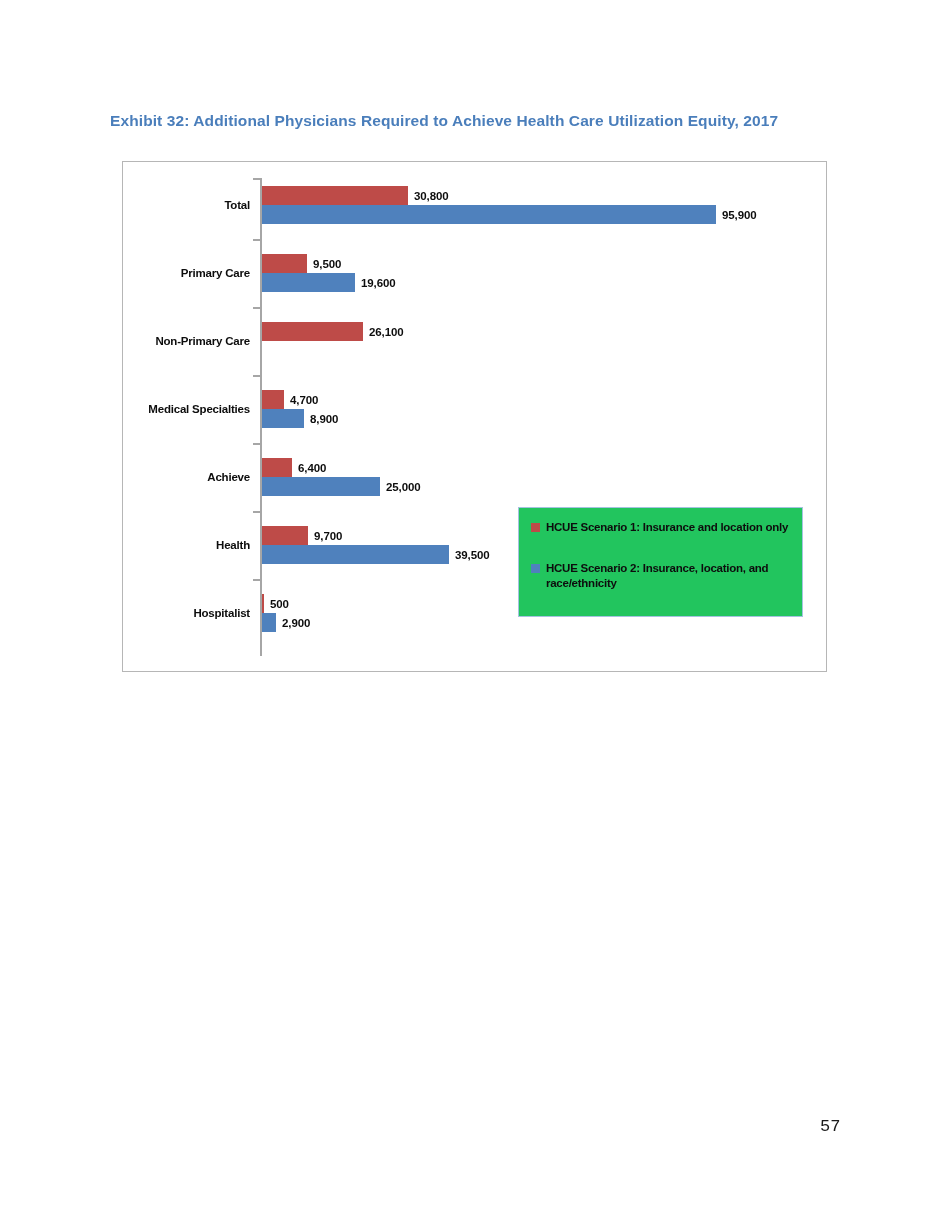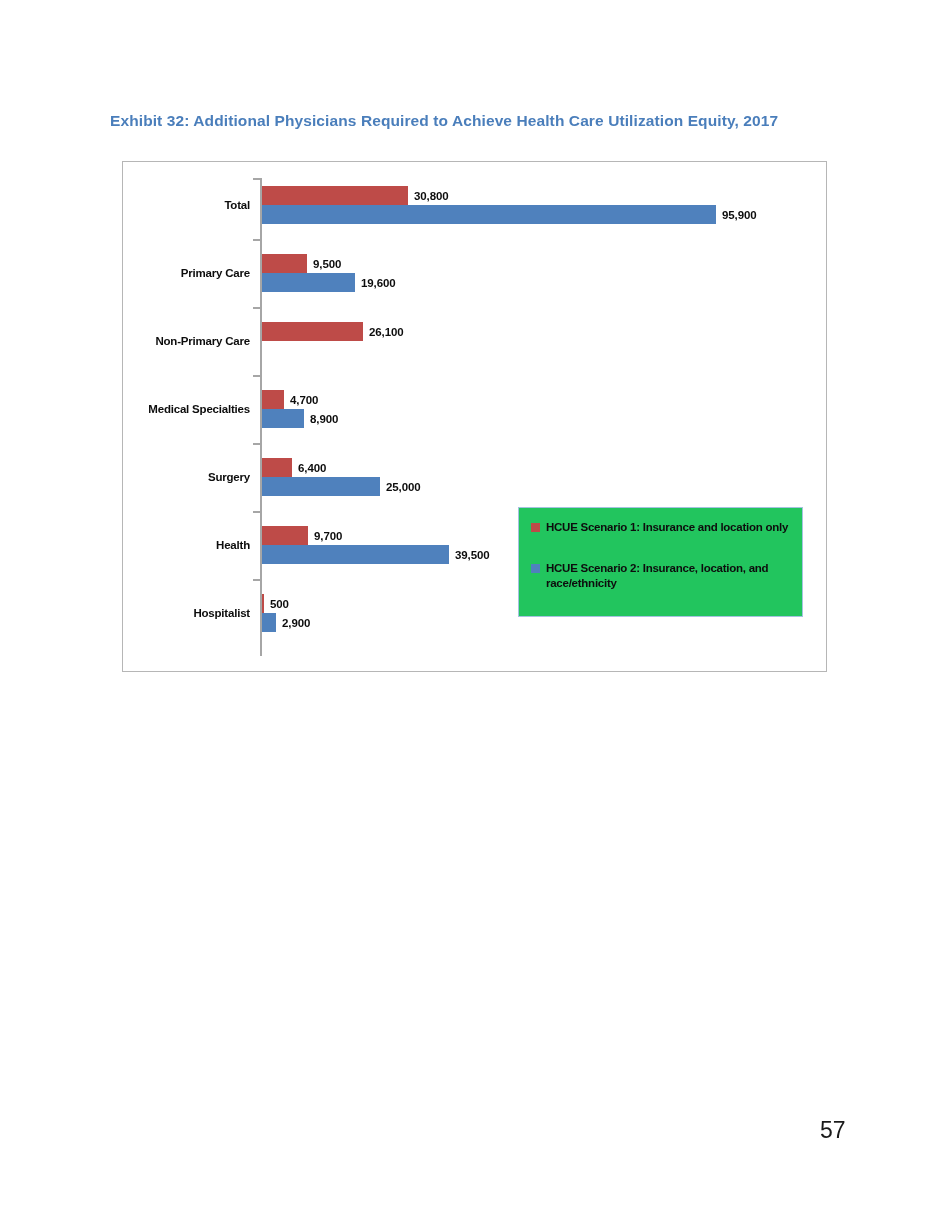--- a/index.html
+++ b/index.html
@@ -147,22 +147,22 @@
     color: #0d0d0d;
     line-height: 15px;
     letter-spacing: -0.25px;
   }
 
   
   #page-number {
     position: absolute;
     left: 820px;
     top: 1117px;
-    font-family: Liberation Sans, sans-serif;
-    font-size: 23px;
+    font-family: Liberation Mono, monospace;
+    font-size: 17px;
     color: #1a1a1a;
   }
 </style>
 </head>
 <body>
 
 <div id="exhibit-title">Exhibit 32: Additional Physicians Required to Achieve Health Care Utilization Equity, 2017</div>
 
 <div id="chart-frame">
 
@@ -203,21 +203,21 @@
           <div class="bar-row series1">
             <div class="bar s1" style="width: 22px;"></div>
             <span class="bar-value">4,700</span>
           </div>
           <div class="bar-row series2">
             <div class="bar s2" style="width: 42px;"></div>
             <span class="bar-value">8,900</span>
           </div>
         </div>
         <div class="cat-group" style="top: 280px;">
-          <div class="cat-label">Surgery</div>
+          <div class="cat-label">Achieve</div>
           <div class="bar-row series1">
             <div class="bar s1" style="width: 30px;"></div>
             <span class="bar-value">6,400</span>
           </div>
           <div class="bar-row series2">
             <div class="bar s2" style="width: 118px;"></div>
             <span class="bar-value">25,000</span>
           </div>
         </div>
         <div class="cat-group" style="top: 348px;">

